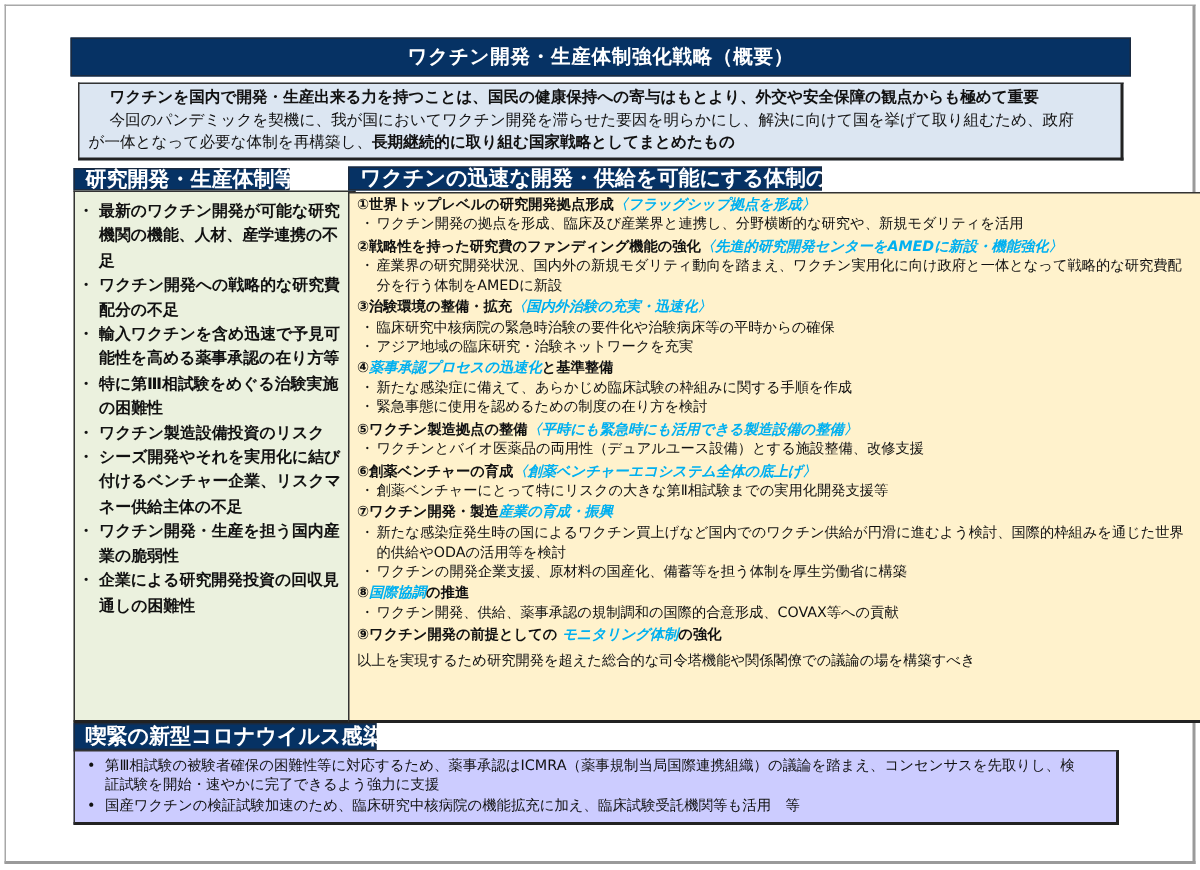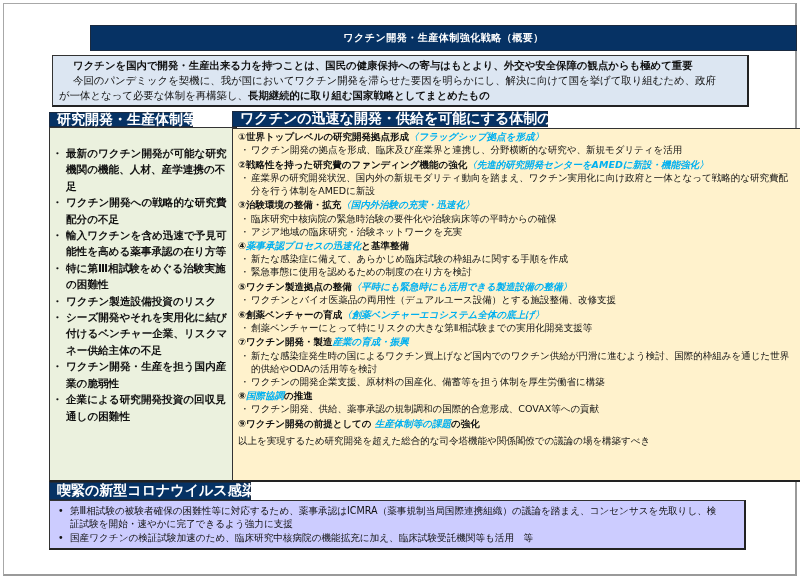--- a/index.html
+++ b/index.html
@@ -8,22 +8,22 @@
 
   .frame {
     position: absolute; left: 3px; top: 3px; width: 794px; height: 573px;
     border: 1px solid #a8a8a8; border-right: 2px solid #9a9a9a; border-bottom: 2px solid #9a9a9a;
     background: #fff;
   }
 
   .title-bar {
     position: absolute; left: 47px; top: 25px; width: 707px; height: 26px;
     background: #063264; border: 1px solid #1a2a40;
-    color: #fff; font-weight: bold; font-size: 10px; letter-spacing: 0.5px;
-    display: flex; align-items: center; justify-content: center; margin-left: 43px;
+    color: #fff; font-weight: bold; font-size: 13px; letter-spacing: 0.5px;
+    display: flex; align-items: center; justify-content: center;
   }
 
   .summary {
     position: absolute; left: 52px; top: 55px; width: 697px; height: 52px;
     background: #dce6f2; border: 1px solid #333; border-right: 2px solid #222; border-bottom: 2px solid #222;
     font-size: 10.4px; line-height: 15px; padding: 2px 6px 0 6px;
   }
   .summary .l1 { font-weight: bold; padding-left: 14px; white-space: nowrap; }
   .summary .l2 { padding-left: 14px; white-space: nowrap; }
   .summary .l3 { white-space: nowrap; }
@@ -33,21 +33,21 @@
     position: absolute; background: #063264; color: #fff; font-size: 14px; font-weight: bold;
     display: flex; align-items: center; padding-left: 7px; border: 1px solid #1a2a40; white-space: nowrap;
   }
   .hdr-left { left: 49px; top: 112px; width: 144px; height: 15px; }
   .hdr-right { left: 232px; top: 111px; width: 316px; height: 16px; }
   .hdr-bottom { left: 49px; top: 482px; width: 202px; height: 18px; }
 
   .issues {
     position: absolute; left: 49px; top: 127px; width: 188px; height: 355px;
     background: #ebf1de; border: 1px solid #333; border-right: 2px solid #222; border-bottom: 2px solid #222;
-    padding: 17px 4px 0 4px; font-size: 10.6px; font-weight: bold; line-height: 16.4px;
+    padding: 5px 4px 0 4px; font-size: 10.6px; font-weight: bold; line-height: 16.4px;
   }
   .issues li { list-style: none; position: relative; padding-left: 12px; }
   .issues li::before { content: "・"; position: absolute; left: -2px; top: 0; }
 
   .policies {
     position: absolute; left: 232px; top: 128px; width: 570px; height: 354px;
     background: #fff2cc; border: 1px solid #333; border-right: 2px solid #222; border-bottom: 2px solid #222;
     padding: 1px 4px 0 5px; font-size: 9.5px; line-height: 13.1px;
   }
   .pol-head { font-weight: bold; }
@@ -121,21 +121,21 @@
   <div class="pol-block">
     <div class="pol-head"><span>⑦</span><span>ワクチン開発・製造</span><span class="acc">産業の育成・振興</span><span></span></div>
     <div class="pol-item">新たな感染症発生時の国によるワクチン買上げなど国内でのワクチン供給が円滑に進むよう検討、国際的枠組みを通じた世界的供給やODAの活用等を検討</div>
     <div class="pol-item">ワクチンの開発企業支援、原材料の国産化、備蓄等を担う体制を厚生労働省に構築</div>
   </div>
   <div class="pol-block">
     <div class="pol-head"><span>⑧</span><span></span><span class="acc">国際協調</span><span>の推進</span></div>
     <div class="pol-item">ワクチン開発、供給、薬事承認の規制調和の国際的合意形成、COVAX等への貢献</div>
   </div>
   <div class="pol-block">
-    <div class="pol-head"><span>⑨</span><span>ワクチン開発の前提としての </span><span class="acc">生産体制等の課題</span><span>の強化</span></div>
+    <div class="pol-head"><span>⑨</span><span>ワクチン開発の前提としての </span><span class="acc">モニタリング体制</span><span>の強化</span></div>
   </div>
   <div class="pol-footer">以上を実現するため研究開発を超えた総合的な司令塔機能や関係閣僚での議論の場を構築すべき</div>
 </div>
 
 <div class="hdr hdr-bottom">喫緊の新型コロナウイルス感染症への対応</div>
 <ul class="covid">
   <li>第Ⅲ相試験の被験者確保の困難性等に対応するため、薬事承認はICMRA（薬事規制当局国際連携組織）の議論を踏まえ、コンセンサスを先取りし、検証試験を開始・速やかに完了できるよう強力に支援</li>
   <li>国産ワクチンの検証試験加速のため、臨床研究中核病院の機能拡充に加え、臨床試験受託機関等も活用　等</li>
 </ul>
 

